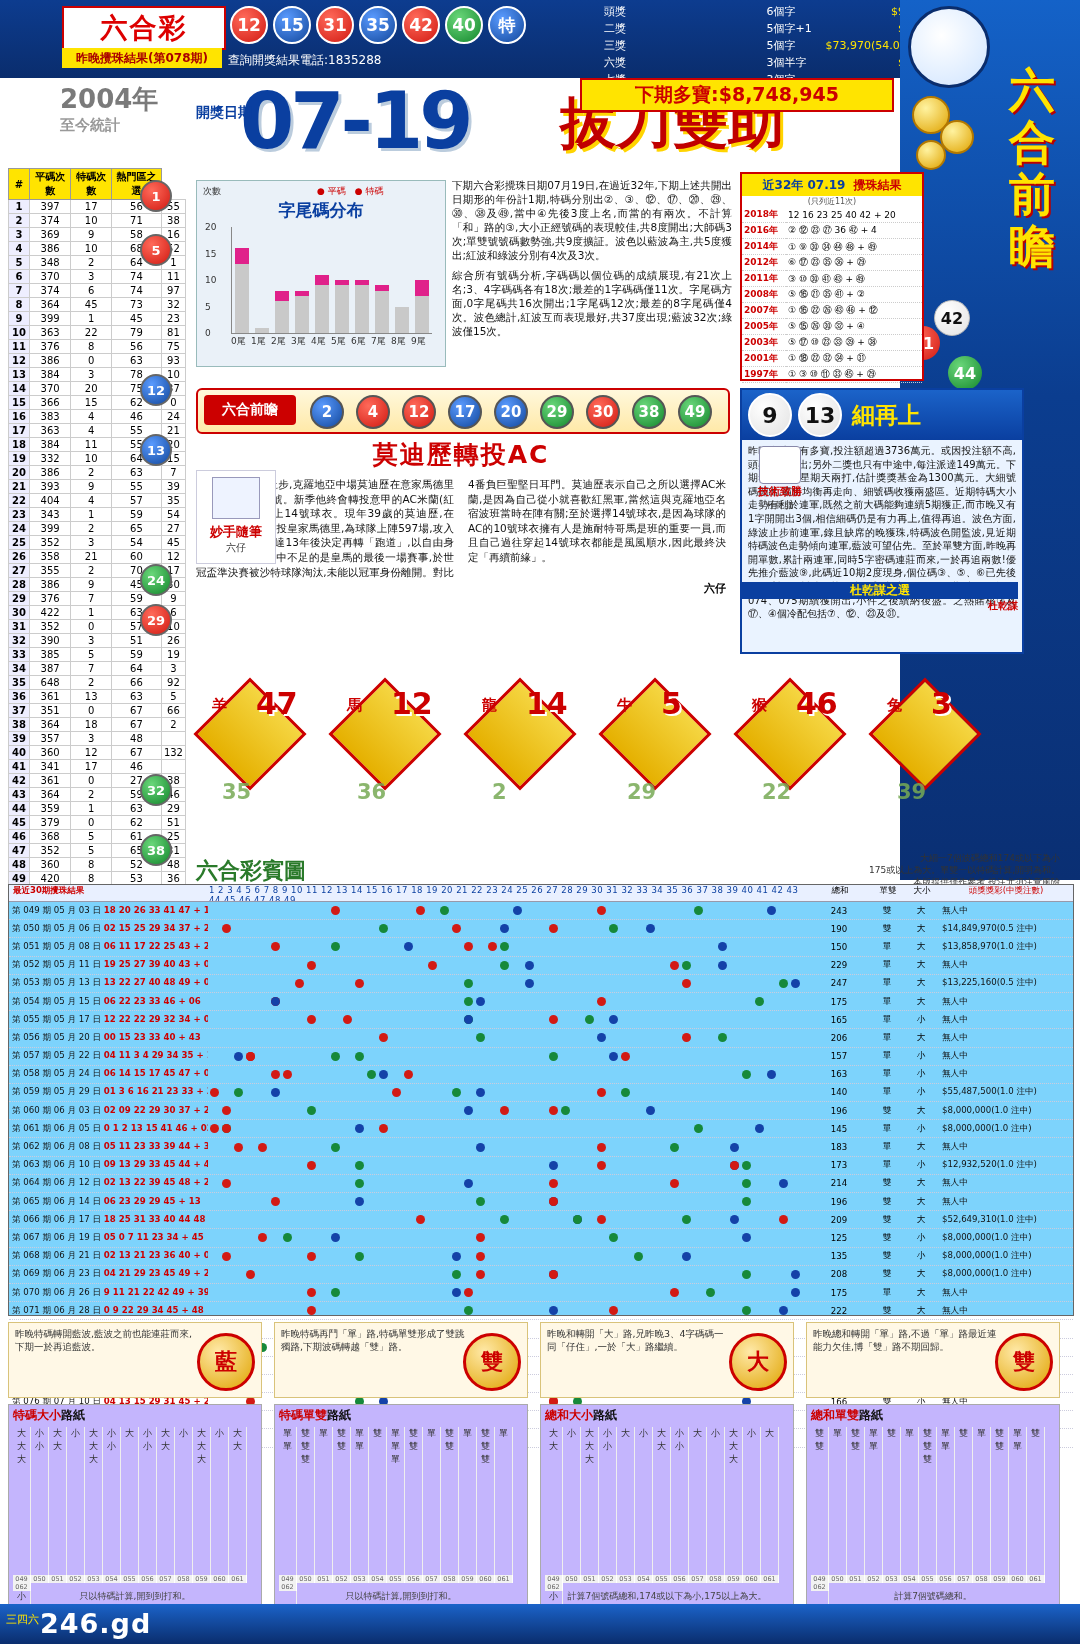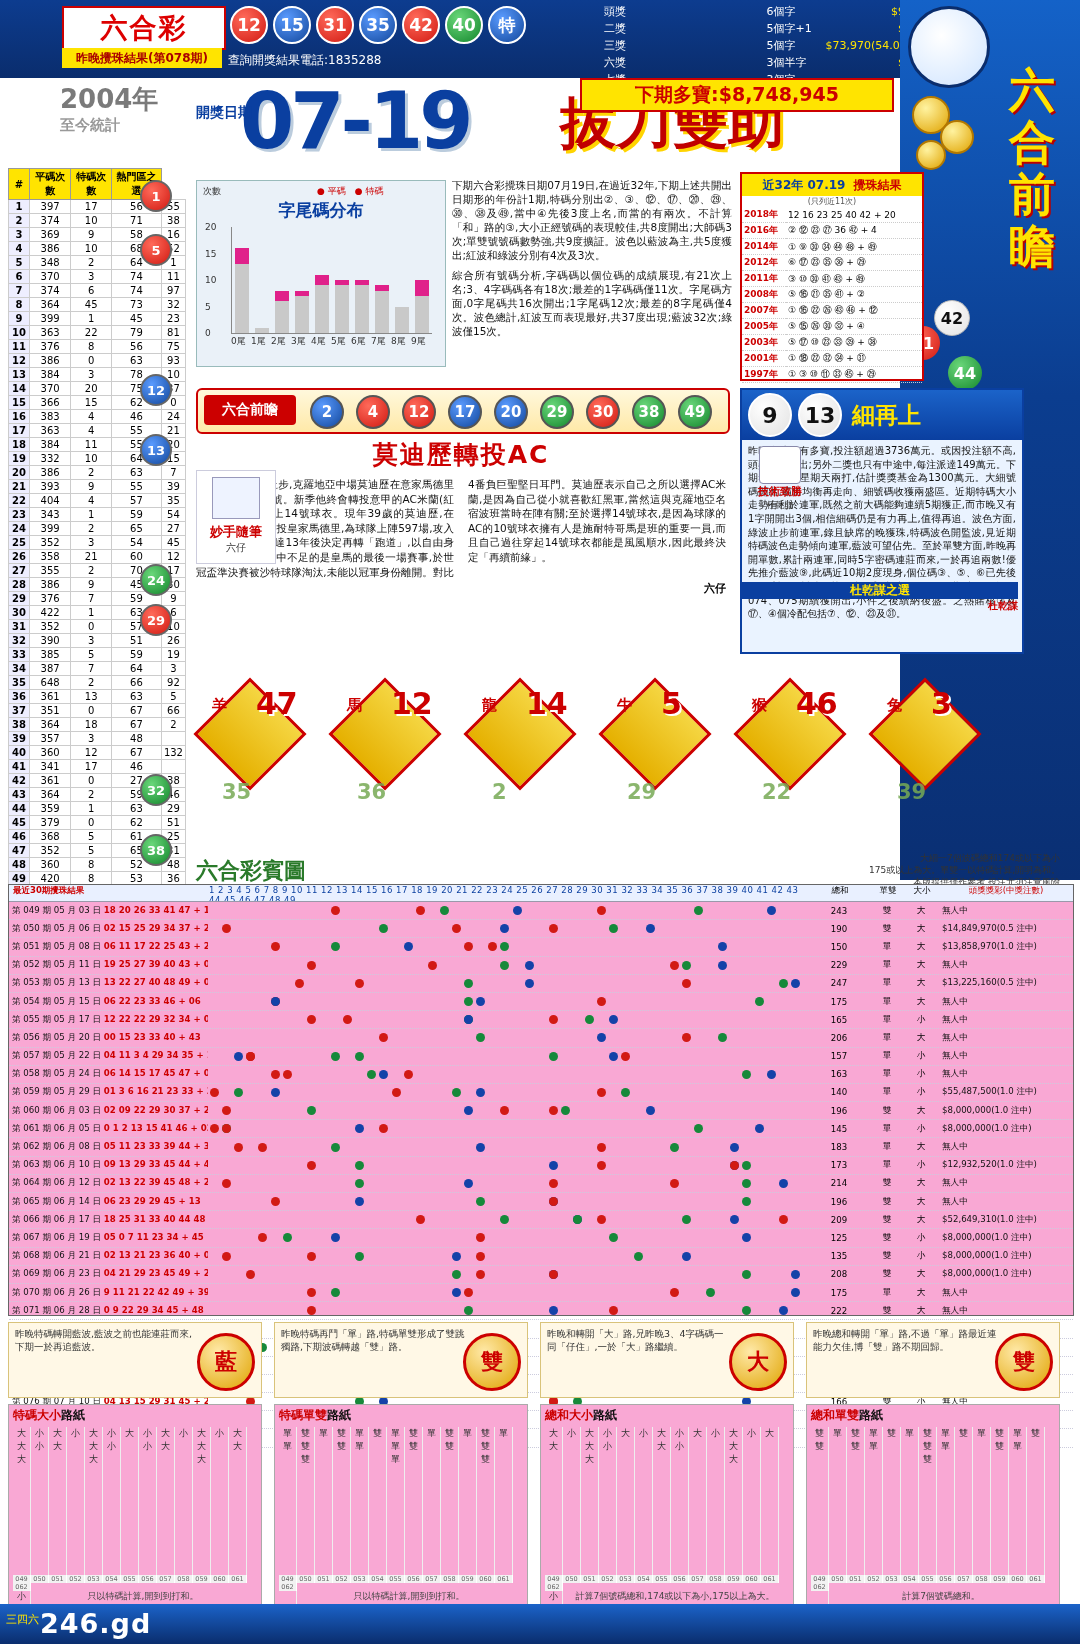--- a/index.html
+++ b/index.html
@@ -81,21 +81,21 @@
   .zodiac{position:absolute;left:196px;top:680px;width:824px;height:150px;}
   .zcell{position:relative;width:103px;height:150px;float:left;}
   .diamond{position:absolute;left:14px;top:14px;width:74px;height:74px;background:linear-gradient(#f5d642,#e5b000);transform:rotate(45deg);border:3px solid #c00;}
   .znum{position:absolute;left:60px;top:6px;font-size:30px;font-weight:bold;color:#c00;text-shadow:2px 2px 0 #fff;}
   .zname{position:absolute;left:16px;top:16px;font-size:15px;font-weight:bold;color:#c00;}
   .zsub{position:absolute;left:26px;top:100px;font-size:21px;font-weight:bold;color:#7a5;opacity:.85;}
   
   .midnote{position:absolute;left:640px;top:852px;width:420px;font-size:9px;color:#333;line-height:12px;text-align:right;}
   .bigpic-title{position:absolute;left:196px;top:856px;font-size:22px;font-weight:bold;color:#2a7a2a;}
   
-  .bigtbl{position:absolute;left:8px;top:884px;width:1064px;height:430px;border:1px solid #666;background:#f9a8d4;}
+  .bigtbl{position:absolute;left:8px;top:884px;width:1064px;height:430px;border:1px solid #666;background:#7dd3fc;}
   .bt-head{height:16px;background:#e9f0ff;border-bottom:1px solid #99a;font-size:8.5px;display:flex;}
   .bt-head .c1{width:196px;color:#c00;font-weight:bold;padding-left:4px;}
   .bt-head .c2{width:600px;color:#0a3fa0;letter-spacing:.5px;overflow:hidden;}
   .bt-head .c3{width:62px;text-align:center;}
   .bt-head .c4{width:34px;text-align:center;}
   .bt-head .c5{width:34px;text-align:center;}
   .bt-head .c6{flex:1;text-align:center;color:#c00;}
   .bt-row{height:17.2px;font-size:8.6px;display:flex;align-items:center;border-bottom:1px dotted #ccd;}
   .bt-row .c1{width:196px;padding-left:3px;color:#111;white-space:nowrap;overflow:hidden;}
   .bt-row .c1 b{color:#c00;}
@@ -106,26 +106,26 @@
   .bt-row .c6{flex:1;padding-left:4px;color:#111;white-space:nowrap;overflow:hidden;}
   .dot{position:absolute;width:9px;height:9px;border-radius:50%;top:4px;}
   .dr{background:#d21a14;} .dg{background:#16893a;} .db{background:#1442a8;}
   
   .tips{position:absolute;left:8px;top:1322px;width:1064px;height:78px;}
   .tip{float:left;width:252px;height:74px;margin-right:12px;background:#fff8e6;border:1px solid #d9c37a;position:relative;}
   .tip p{margin:4px 60px 0 6px;font-size:9.5px;line-height:13px;color:#333;}
   .tipseal{position:absolute;right:6px;top:10px;width:52px;height:52px;border-radius:50%;background:radial-gradient(circle at 35% 30%,#ffe9a8,#e0a300);border:3px solid #c00;display:flex;align-items:center;justify-content:center;font-size:22px;font-weight:bold;color:#c00;}
   
   .roads{position:absolute;left:8px;top:1404px;width:1064px;height:205px;}
-  .road{float:left;width:252px;height:200px;margin-right:12px;border:1px solid #aaa;background:#f9a8d4;position:relative;}
+  .road{float:left;width:252px;height:200px;margin-right:12px;border:1px solid #aaa;background:#c4b5fd;position:relative;}
   .road .rt{font-size:13px;font-weight:bold;color:#c00;padding:2px 4px;}
   .road .rt span{color:#111;font-size:12px;}
   .road .grid{position:absolute;left:4px;top:22px;width:244px;height:150px;}
   .rcol{float:left;width:17px;height:150px;border-right:1px solid #eee;font-size:9px;text-align:center;color:#333;}
-  .road .foot{position:absolute;left:8px;bottom:2px;width:100%;text-align:center;font-size:9px;color:#444;}
+  .road .foot{position:absolute;left:0;bottom:2px;width:100%;text-align:center;font-size:9px;color:#444;}
   .road .issues{position:absolute;left:4px;bottom:16px;width:244px;height:14px;}
   .road .issues div{float:left;width:17px;font-size:6.5px;text-align:center;color:#666;background:#f2f2f2;border-right:1px solid #fff;}
   
   .footer{position:absolute;left:0;top:1604px;width:1080px;height:40px;background:linear-gradient(#1b63c9,#0a2d6d);}
   .footer .site{position:absolute;left:40px;top:4px;color:#fff;font-size:27px;font-weight:bold;letter-spacing:1px;}
   .footer .sm{position:absolute;left:6px;top:8px;color:#ffe400;font-size:11px;}
 </style>
 </head>
 <body>
 

